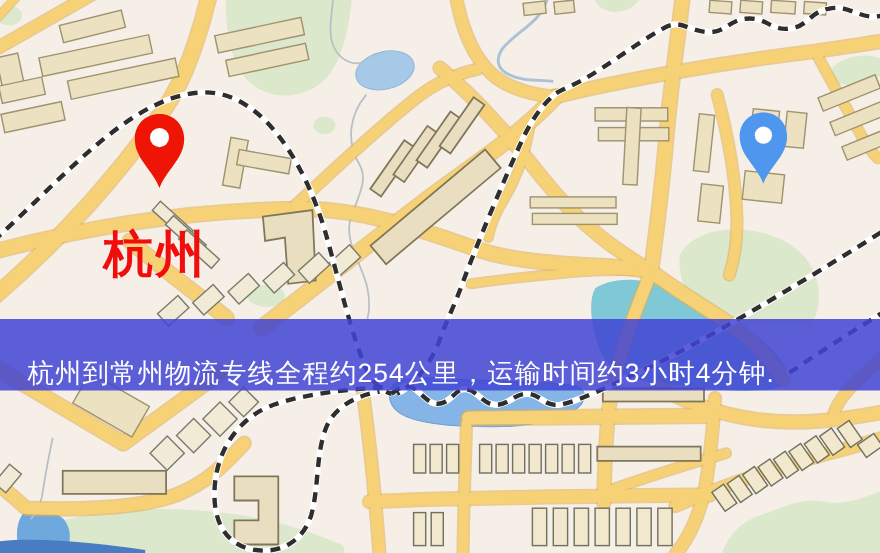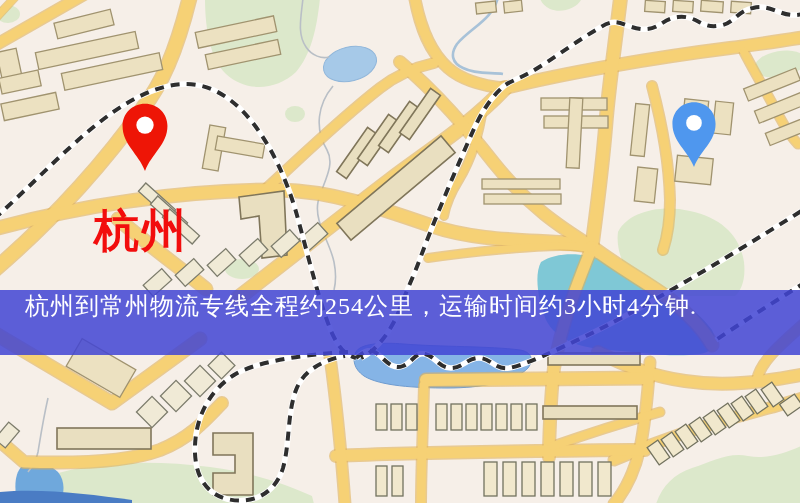--- a/index.html
+++ b/index.html
@@ -21,21 +21,21 @@
   .bldw{fill:#f0ead6;stroke:#7c7c6c;stroke-width:1.3;}
 
   
   .city-label{position:absolute;font-weight:bold;font-size:45px;line-height:1;
               letter-spacing:2px;white-space:nowrap;z-index:3;}
   .city-label.origin{left:94px;top:180px;color:#f20d0d;margin-top:28px;}
   .city-label.dest{left:645px;top:183px;color:#2b2bd2;}
 
   
   .banner{position:absolute;left:0;top:290px;width:800px;height:65px;z-index:4;
-          background:rgba(65,68,211,0.85);display:flex;align-items:flex-start;font-family:Liberation Serif, serif;}
+          background:rgba(65,68,211,0.85);display:flex;align-items:flex-end;}
   .banner span{color:#ffffff;font-size:24px;padding-left:25px;letter-spacing:1px;white-space:nowrap;}
 </style>
 </head>
 <body>
 
 <div class="stage">
 
   <svg width="800" height="503" viewBox="0 0 800 503">
     <defs>
 

